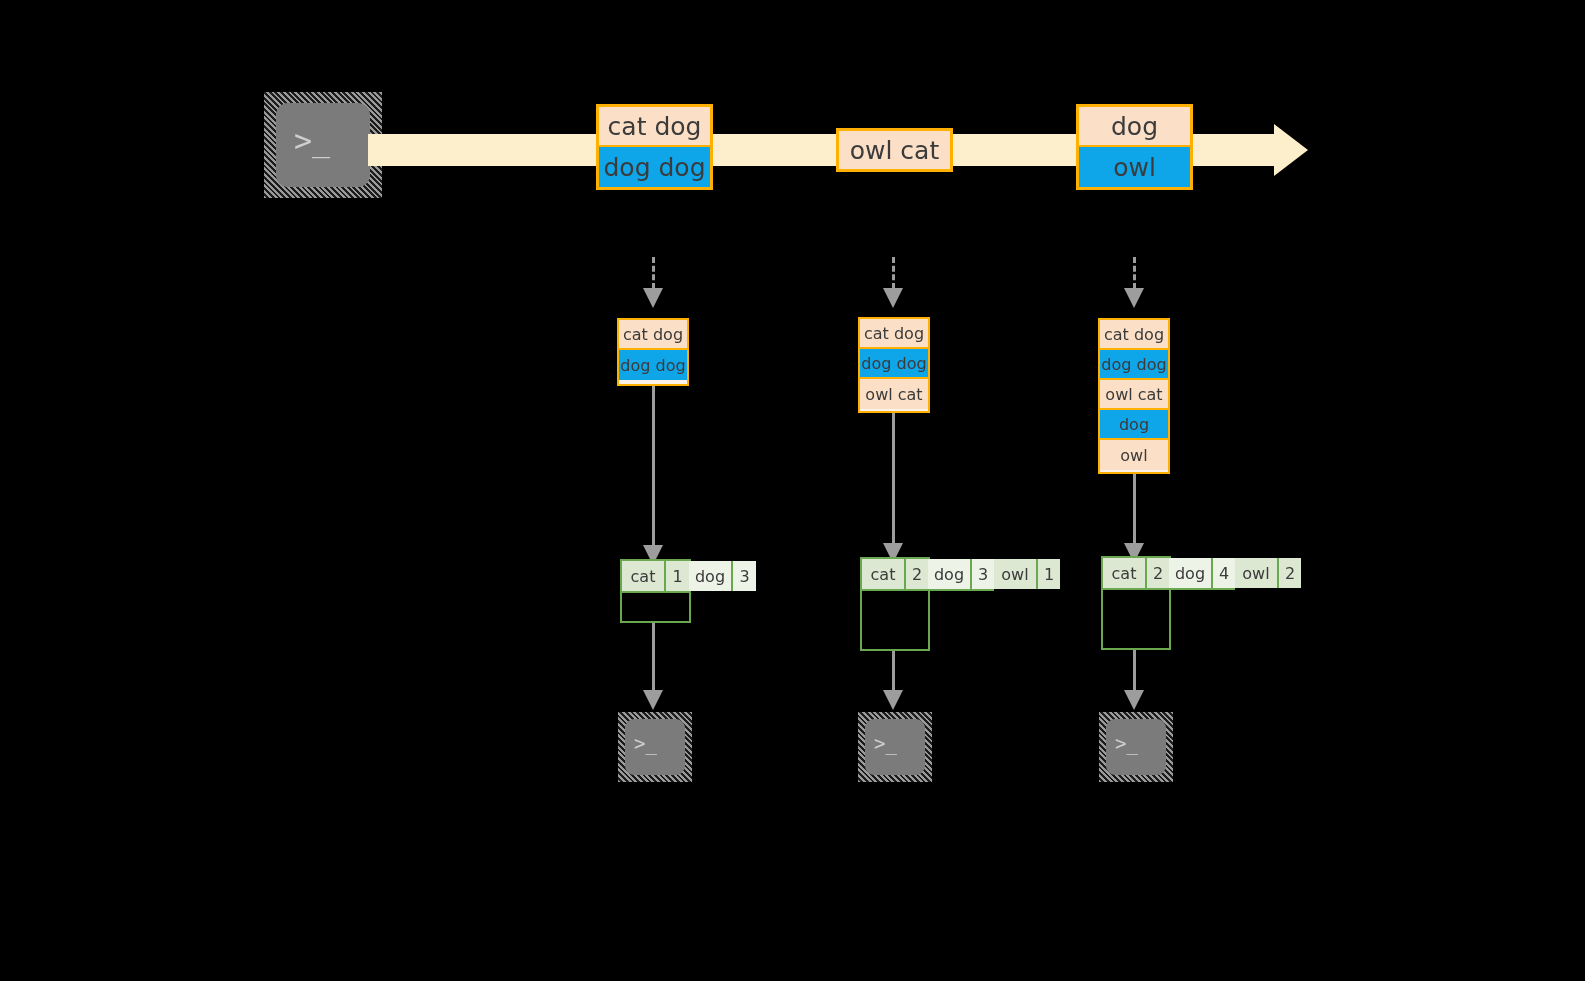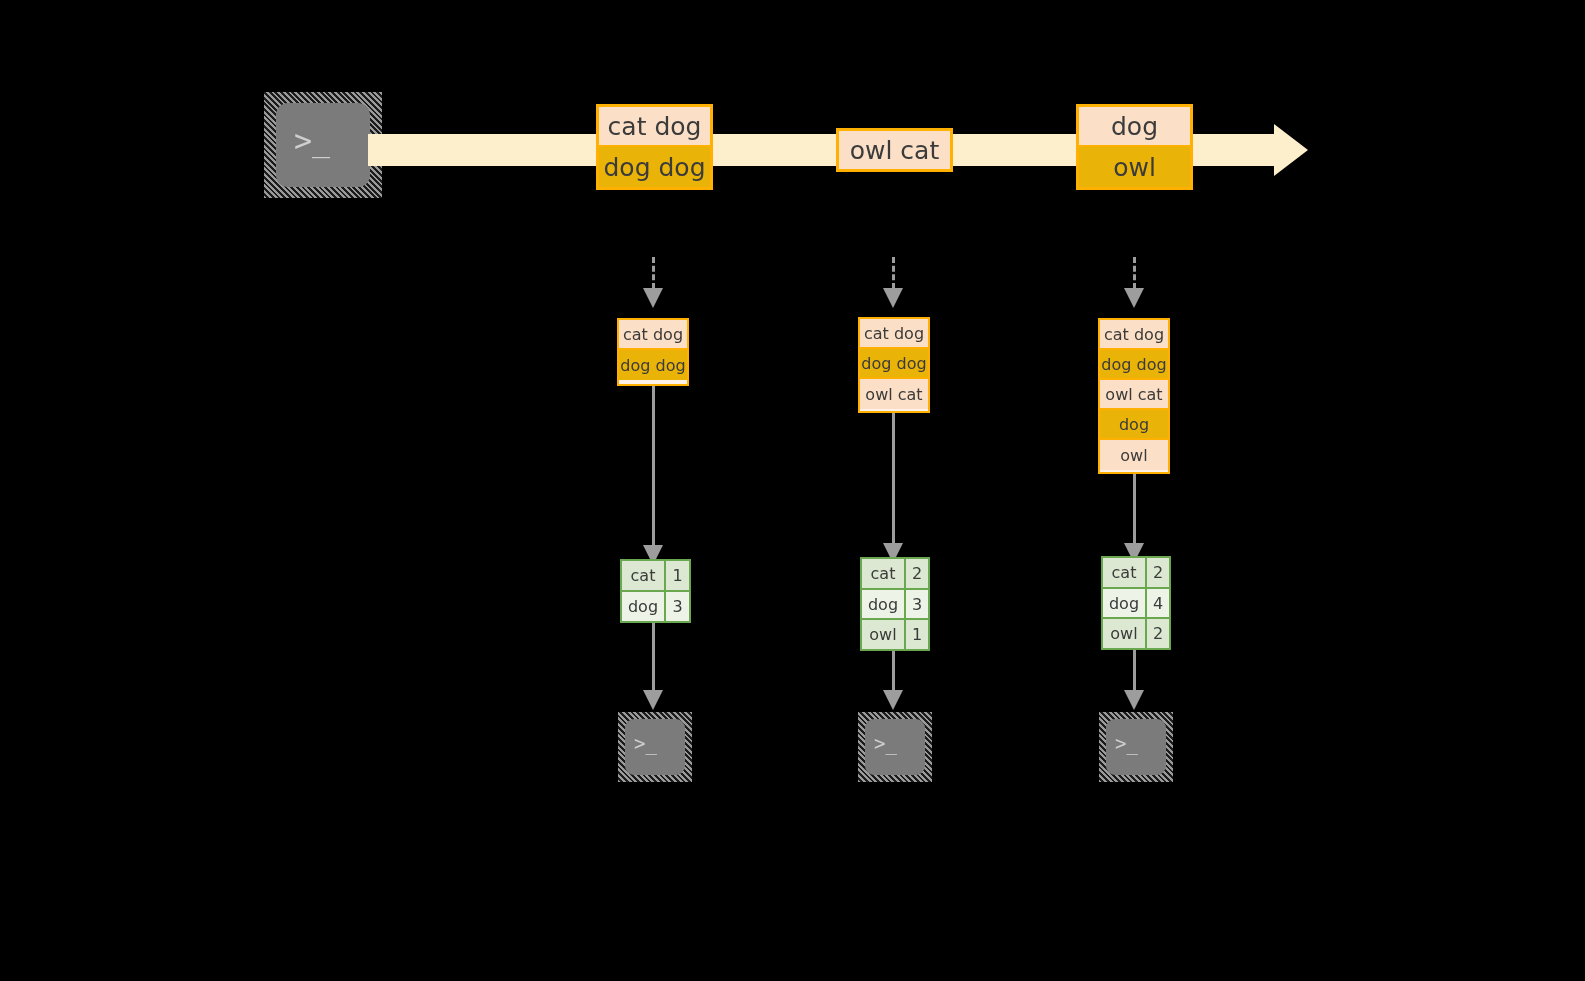--- a/index.html
+++ b/index.html
@@ -63,21 +63,21 @@
     display: flex;
     flex-direction: column;
   }
   .obox .row {
     box-sizing: border-box;
     display: flex;
     align-items: center;
     justify-content: center;
     color: #3b3b3b;
     white-space: nowrap;
-    background: #eab308;
+    background: #0ea5e9;
     border-bottom: 2px solid #FFB000;
   }
   .obox .row:last-child { border-bottom: none; }
   .obox .row.dark { background: #FBDFC6; }
 
   
   .obox.big .row { height: 40px; font-size: 25px; }
   
   .obox.big.single .row { height: 40px; }
   
@@ -86,21 +86,21 @@
     height: 30px; font-size: 16px;
     border-bottom-width: 2px;
   }
 
   
   .gtable {
     position: absolute;
     box-sizing: border-box;
     border: 2px solid #6AA84F;
     display: flex;
-    flex-direction: column;
+    flex-direction: row;
   }
   .gtable .grow {
     display: flex;
     height: 30px;
     border-bottom: 2px solid #6AA84F;
   }
   .gtable .grow:last-child { border-bottom: none; }
   .gtable .gc {
     box-sizing: border-box;
     display: flex;

